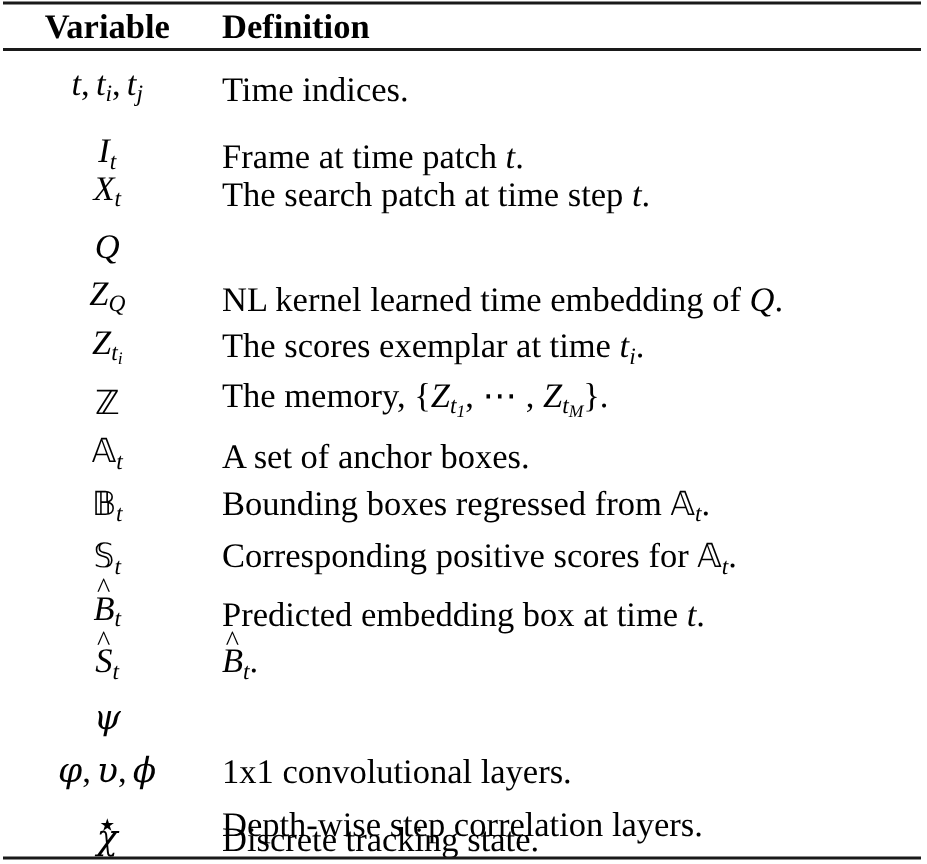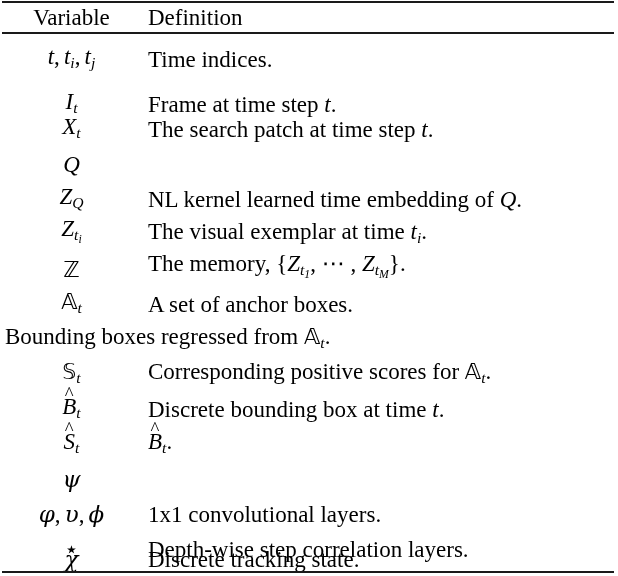--- a/index.html
+++ b/index.html
@@ -70,20 +70,21 @@
 
   
   .header-row {
     position: absolute;
     top: 2px;
     left: 0;
     width: 618px;
     height: 30px;
     display: flex;
     align-items: center;
+    font-weight: bold;
   }
   .header-row .col-var,
   .header-row .col-def {
     font-size: 23px;
   }
   .header-row .col-var { text-align: center; }
 
   
   .math {
     font-family: "Liberation Serif", "DejaVu Serif", serif;
@@ -141,64 +142,65 @@
 
   <div class="table-body">
 
     <div class="row" style="top:36px">
       <div class="col-var"><span class="math"><span>t</span></span><span class="mathup">,</span><span class="sp"></span><span class="math"><span>t</span><sub>i</sub></span><span class="mathup">,</span><span class="sp"></span><span class="math"><span>t</span><sub>j</sub></span></div>
       <div class="col-def">Time indices.</div>
     </div>
 
     <div class="row" style="top:81px">
       <div class="col-var"><span class="math"><span>I</span><sub>t</sub></span></div>
-      <div class="col-def"><span>Frame at time step </span><span class="math">t</span><span>.</span></div>
+      <div class="col-def"><span>Frame at time patch </span><span class="math">t</span><span>.</span></div>
     </div>
 
     <div class="row" style="top:106px">
       <div class="col-var"><span class="math"><span>X</span><sub>t</sub></span></div>
       <div class="col-def"><span>The search patch at time step </span><span class="math">t</span><span>.</span></div>
     </div>
 
     <div class="row" style="top:141px">
       <div class="col-var"><span class="math">Q</span></div>
     </div>
 
     <div class="row" style="top:176px">
       <div class="col-var"><span class="math"><span>Z</span><sub>Q</sub></span></div>
       <div class="col-def"><span>NL kernel learned time embedding of </span><span class="math">Q</span><span>.</span></div>
     </div>
 
     <div class="row" style="top:211px">
       <div class="col-var"><span class="math"><span>Z</span><sub><span>t</span><sub>i</sub></sub></span></div>
-      <div class="col-def"><span>The visual exemplar at time </span><span class="math"><span>t</span><sub>i</sub></span><span>.</span></div>
+      <div class="col-def"><span>The scores exemplar at time </span><span class="math"><span>t</span><sub>i</sub></span><span>.</span></div>
     </div>
 
     <div class="row" style="top:246px">
       <div class="col-var"><span class="bb">ℤ</span></div>
       <div class="col-def"><span>The memory, {</span><span class="math"><span>Z</span><sub><span>t</span><sub>1</sub></sub></span><span>, ⋯ , </span><span class="math"><span>Z</span><sub><span>t</span><sub>M</sub></sub></span><span>}.</span></div>
     </div>
 
     <div class="row" style="top:281px">
       <div class="col-var"><span class="bb">𝔸</span><sub>t</sub></div>
       <div class="col-def">A set of anchor boxes.</div>
     </div>
 
     <div class="row" style="top:316px">
+      <div class="col-var"><span class="bb">𝔹</span><sub>t</sub></div>
       <div class="col-def"><span>Bounding boxes regressed from </span><span class="bb">𝔸</span><sub>t</sub><span>.</span></div>
     </div>
 
     <div class="row" style="top:351px">
       <div class="col-var"><span class="bb">𝕊</span><sub>t</sub></div>
       <div class="col-def"><span>Corresponding positive scores for </span><span class="bb">𝔸</span><sub>t</sub><span>.</span></div>
     </div>
 
     <div class="row" style="top:386px">
       <div class="col-var"><span class="math"><span class="hat"><span class="hat-mark">^</span><span>B</span></span><sub>t</sub></span></div>
-      <div class="col-def"><span>Discrete bounding box at time </span><span class="math">t</span><span>.</span></div>
+      <div class="col-def"><span>Predicted embedding box at time </span><span class="math">t</span><span>.</span></div>
     </div>
 
     <div class="row" style="top:421px">
       <div class="col-var"><span class="math"><span class="hat"><span class="hat-mark">^</span><span>S</span></span><sub>t</sub></span></div>
       <div class="col-def"><span class="math"><span class="hat"><span class="hat-mark">^</span><span>B</span></span><sub>t</sub></span><span>.</span></div>
     </div>
 
     <div class="row" style="top:456px">
       <div class="col-var"><span class="greek">ψ</span></div>
     </div>

